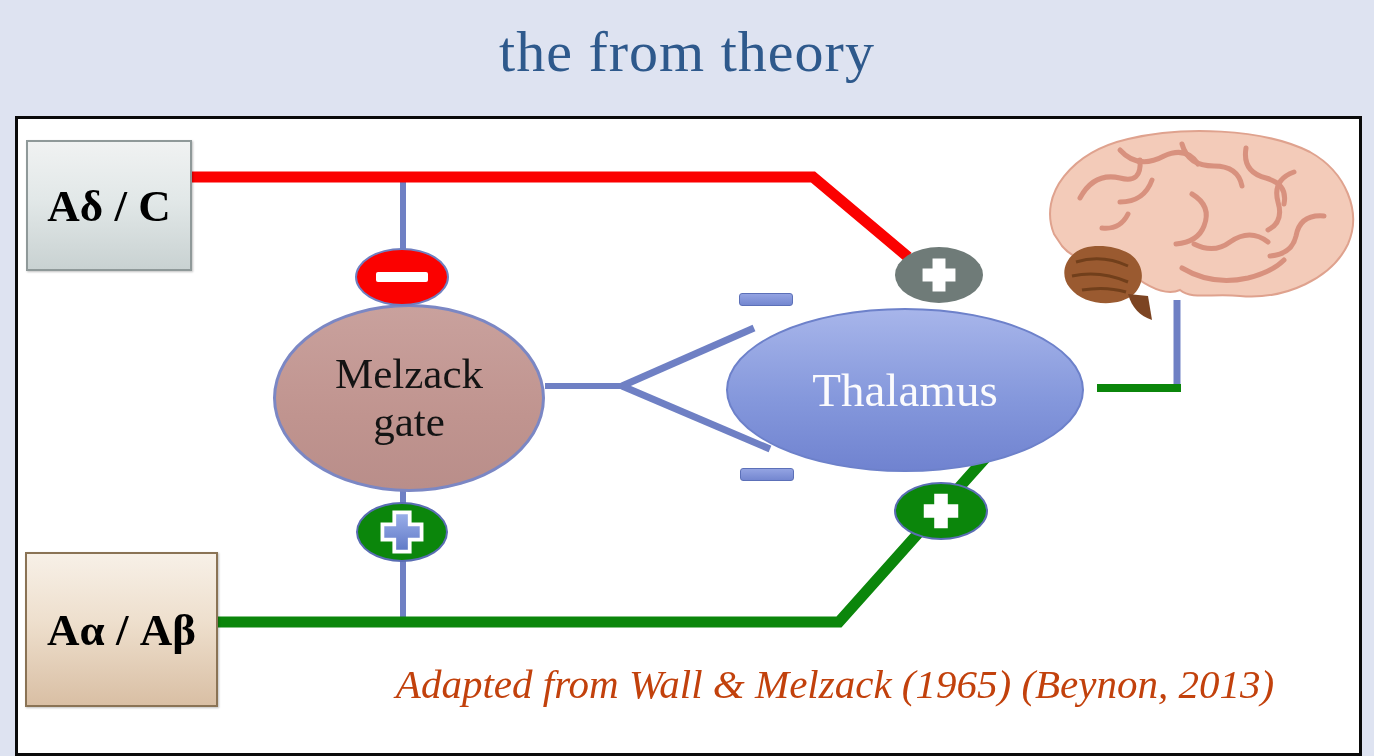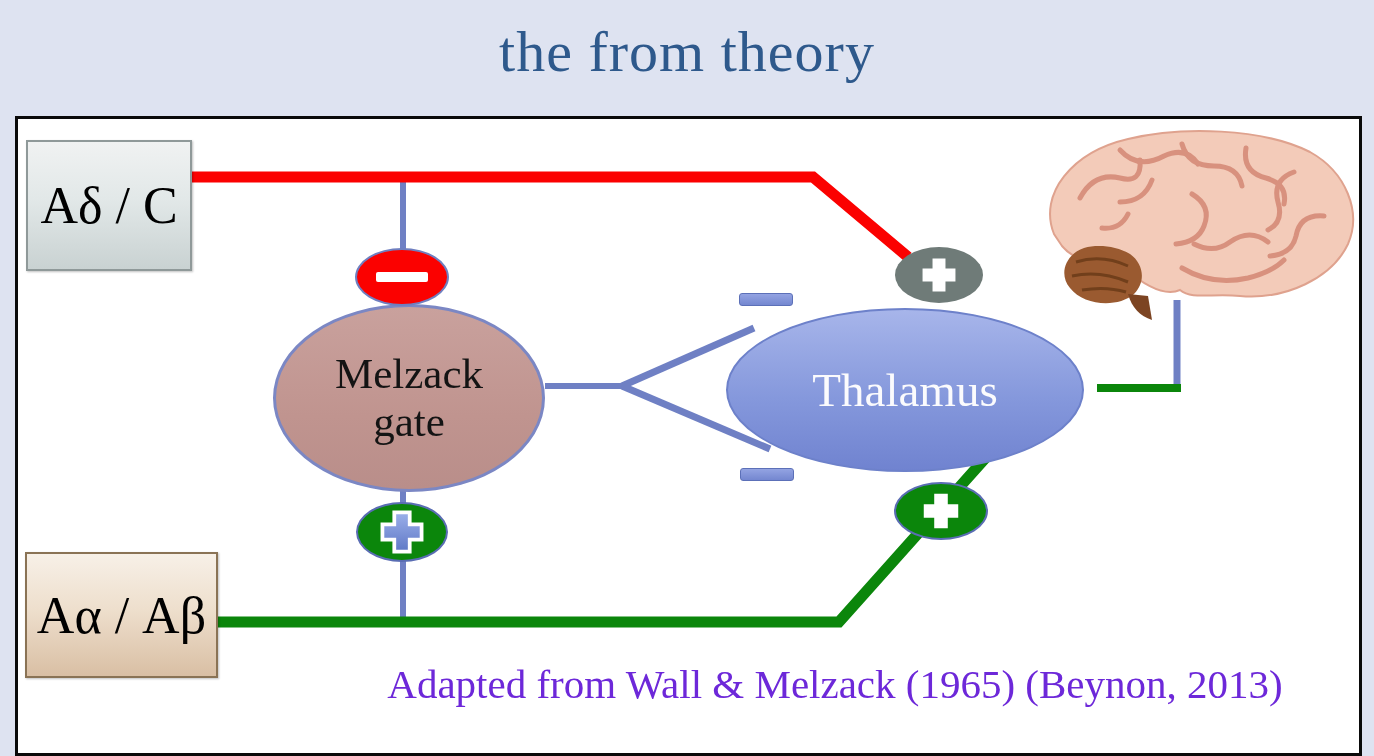--- a/index.html
+++ b/index.html
@@ -16,28 +16,28 @@
   .panel{
     position:absolute;left:15px;top:116px;width:1347px;height:640px;
     background:#ffffff;border:3px solid #0a0a0a;box-sizing:border-box;
   }
   svg.wires{position:absolute;left:0;top:0;width:1374px;height:756px;z-index:2;}
   .node{
     position:absolute;z-index:3;box-sizing:border-box;
     display:flex;align-items:center;justify-content:center;
     flex-direction:column;
   }
-  .fiber-box{font-weight:normal;font-size:52px;color:#000;}
+  .fiber-box{font-weight:bold;font-size:45px;color:#000;}
   .box-ad{
     left:26px;top:140px;width:166px;height:131px;
     background:linear-gradient(180deg,#f0f2f2 0%,#e2e8e8 45%,#c9d2d2 100%);
     border:2px solid #8f9999;box-shadow:1px 1px 2px rgba(0,0,0,.25);
   }
   .box-aa{
-    left:25px;top:552px;width:193px;height:126px;
+    left:25px;top:552px;width:193px;height:155px;
     background:linear-gradient(180deg,#f7f0e7 0%,#eedfcd 45%,#d9bfa4 100%);
     border:2px solid #8a7355;box-shadow:1px 1px 2px rgba(0,0,0,.25);
   }
   .ellipse{border-radius:50%;}
   .spinal{
     left:273px;top:304px;width:272px;height:188px;
     background:linear-gradient(180deg,#c9a19d 0%,#c0948f 60%,#b98e8a 100%);
     border:3px solid #7b87c4;
     font-size:43px;color:#141414;line-height:1.12;text-align:center;
   }
@@ -67,21 +67,21 @@
   .minus-white{width:52px;height:10px;background:#ffffff;border-radius:2px;}
   .minus-bar{
     position:absolute;z-index:3;width:54px;height:13px;border-radius:3px;
     background:linear-gradient(180deg,#93a3e2,#7487d0);
     border:1px solid #5c70b8;box-sizing:border-box;
   }
   .minus-bar.upper{left:739px;top:293px;}
   .minus-bar.lower{left:740px;top:468px;}
   .caption{
     position:absolute;z-index:3;left:370px;top:660px;width:930px;
-    text-align:center;font-size:41px;color:#6d28d9;
+    text-align:center;font-style:italic;font-size:41px;color:#c2410c;
   }
   .brain{position:absolute;left:1032px;top:122px;width:330px;height:200px;z-index:3;}
   .plus-icon-svg{display:block;}
 </style>
 </head>
 <body>
 
 <div class="title">the from theory</div>
 
 <div class="panel"></div>

